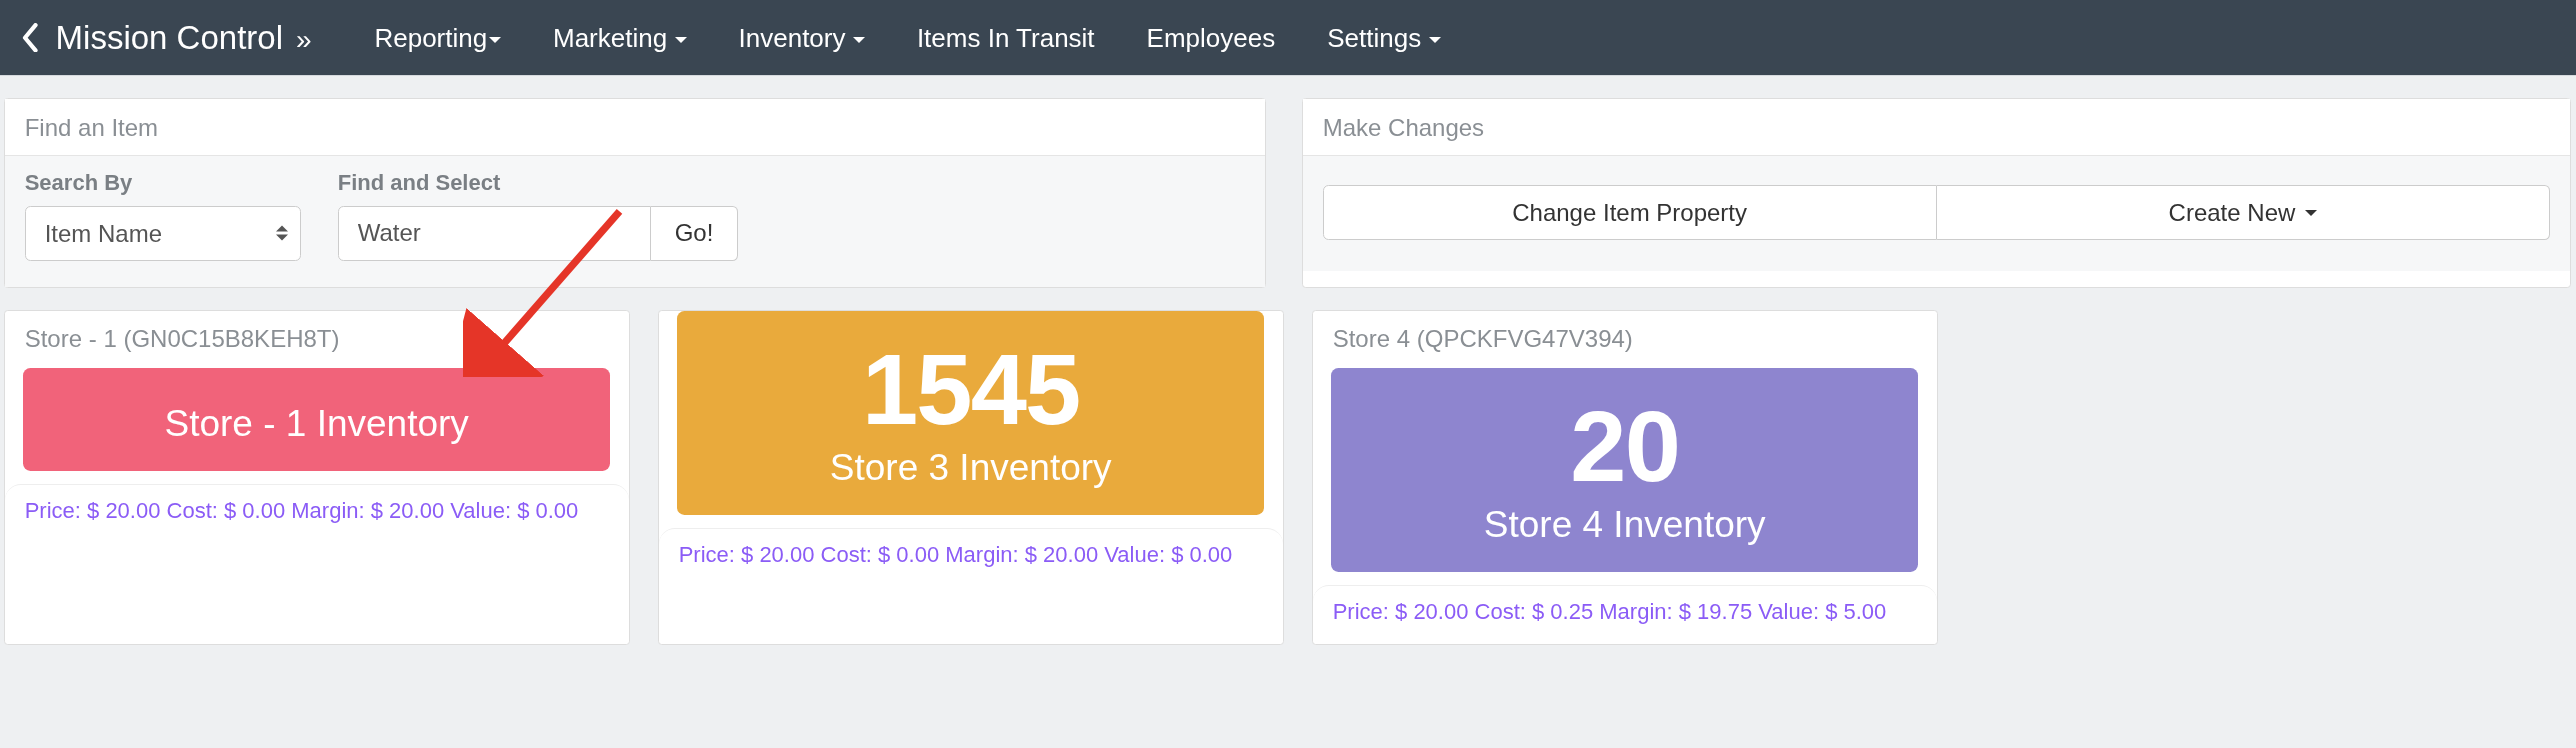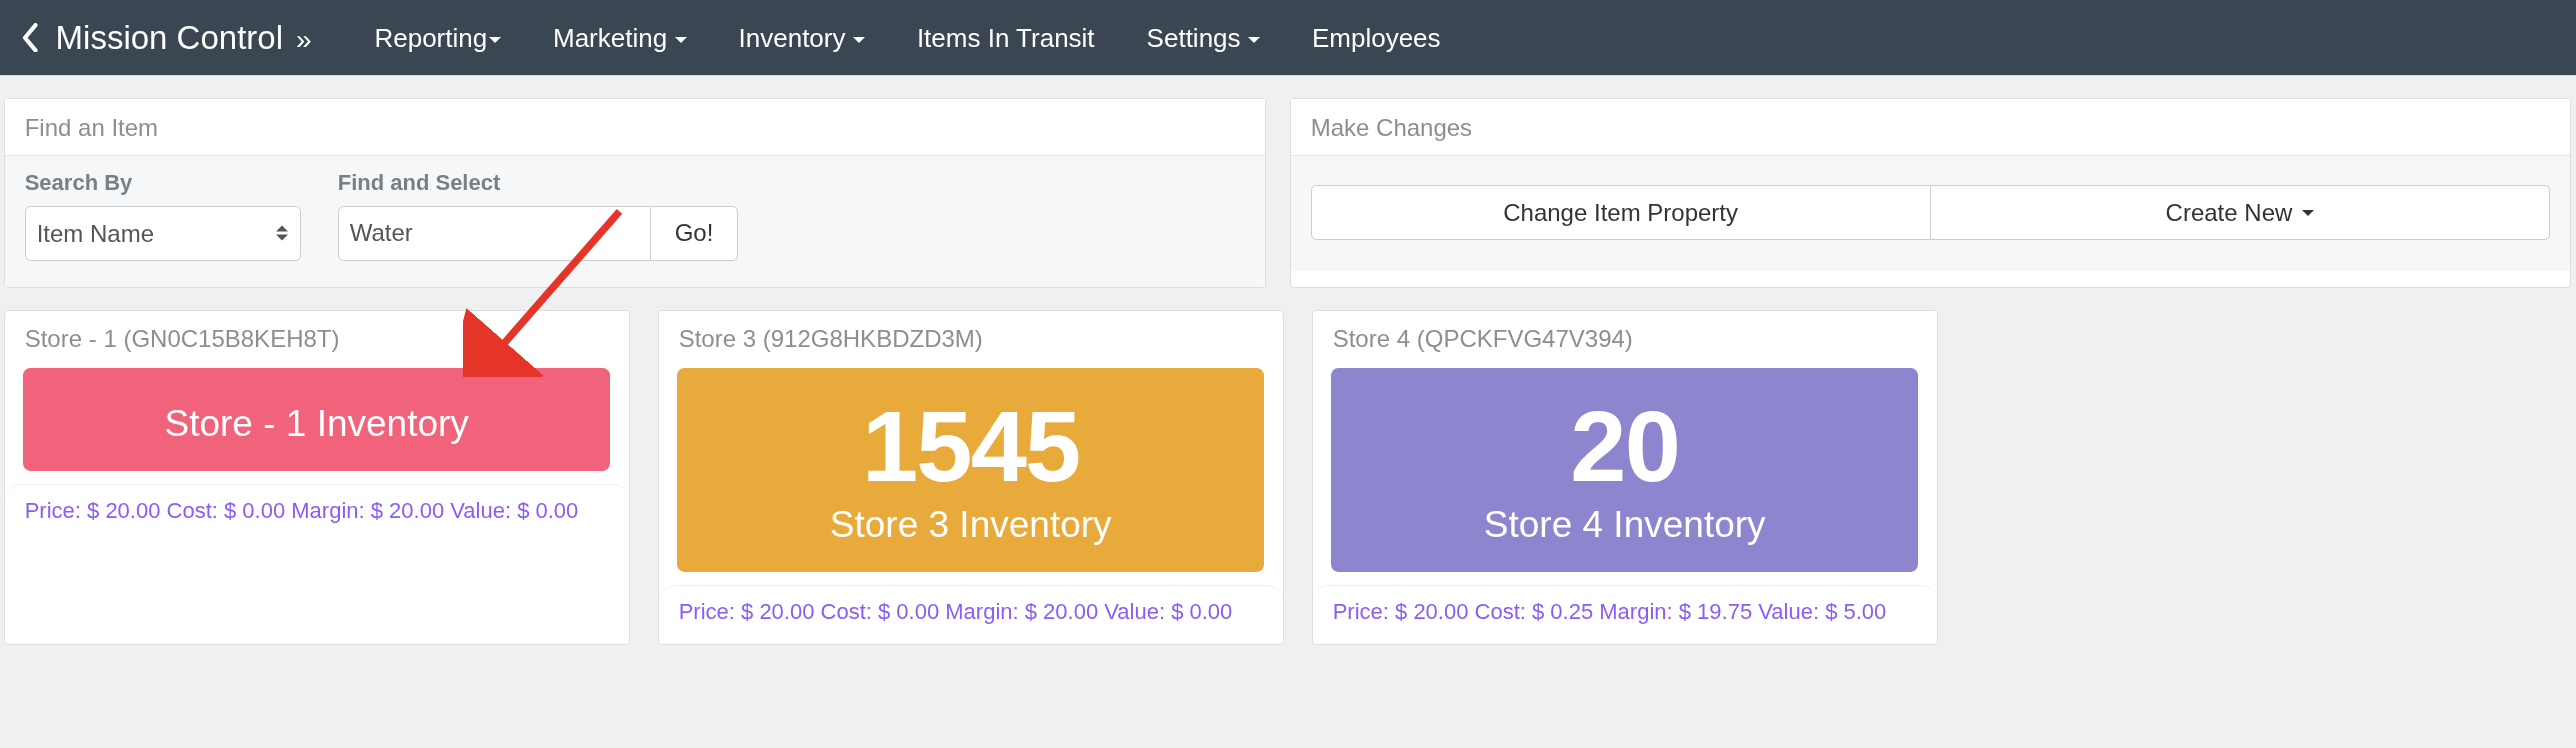--- a/index.html
+++ b/index.html
@@ -48,21 +48,21 @@
     margin-left:7.4px;
     vertical-align: middle;
     border-left:6.4px solid transparent;
     border-right:6.4px solid transparent;
     border-top:6.4px solid #fff;
   }
   .nav-caret.tight { margin-left:1.8px; }
 
   .content-row {
     display:flex;
-    gap: 24px;
+    gap: 36px;
     padding: 22px 0 0 3.7px;
   }
   .panel {
     background:#fff;
     border:0.9px solid #ddd;
     border-radius:3.7px;
   }
   .panel.find { width: 1262px; }
   .panel.changes { flex: 1; margin-right: 5.5px;}
   .panel-heading {
@@ -89,21 +89,21 @@
   .select-wrap {
     position:relative;
     width: 276px;
   }
   .form-select, .form-input, .btn {
     height: 55px;
     font-size: 24px;
     border:0.9px solid #ccc;
     border-radius:5.5px;
     background:#fff;
-    padding: 0 11px;
+    padding: 0 19px;
     color:#555;
   }
   .form-select { width:100%; appearance:none; padding-right:35px;}
   .select-caret {
     position:absolute; right:13px; top:50%; transform:translateY(-50%);
     display:flex; flex-direction:column; gap:2.8px;
   }
   .select-caret .up, .select-caret .down {
     width:0;height:0;
     border-left:6.4px solid transparent;
@@ -207,22 +207,22 @@
   </div>
   <div class="nav-brand">
     <span>Mission Control</span>
     <span class="chevrons">»</span>
   </div>
   <div class="nav-items" id="nav-items">
       <div class="nav-item"><span>Reporting</span><span class="nav-caret tight"></span></div>
       <div class="nav-item"><span>Marketing</span><span class="nav-caret"></span></div>
       <div class="nav-item"><span>Inventory</span><span class="nav-caret"></span></div>
       <div class="nav-item"><span>Items In Transit</span></div>
+      <div class="nav-item"><span>Employees</span></div>
       <div class="nav-item"><span>Settings</span><span class="nav-caret"></span></div>
-      <div class="nav-item"><span>Employees</span></div>
     </div>
 </div>
 
 <div class="content-row">
   <div class="panel find">
     <div class="panel-heading">Find an Item</div>
     <div class="panel-body">
       <div class="form-group">
         <div class="form-label">Search By</div>
         <div class="select-wrap">
@@ -263,21 +263,20 @@
 
 <div class="cards-row" id="cards-row">
     <div class="store-card">
       <div class="store-head">Store - 1 (GN0C15B8KEH8T)</div>
       <div class="store-big pink">
         <div class="store-sub">Store - 1 Inventory</div>
       </div>
       <div class="store-foot">Price: $ 20.00 Cost: $ 0.00 Margin: $ 20.00 Value: $ 0.00</div>
     </div>
     <div class="store-card">
-      <div class="store-head">Store 3 (912G8HKBDZD3M)</div>
       <div class="store-big orange">
         <div class="store-number">1545</div>
         <div class="store-sub">Store 3 Inventory</div>
       </div>
       <div class="store-foot">Price: $ 20.00 Cost: $ 0.00 Margin: $ 20.00 Value: $ 0.00</div>
     </div>
     <div class="store-card">
       <div class="store-head">Store 4 (QPCKFVG47V394)</div>
       <div class="store-big purple">
         <div class="store-number">20</div>

